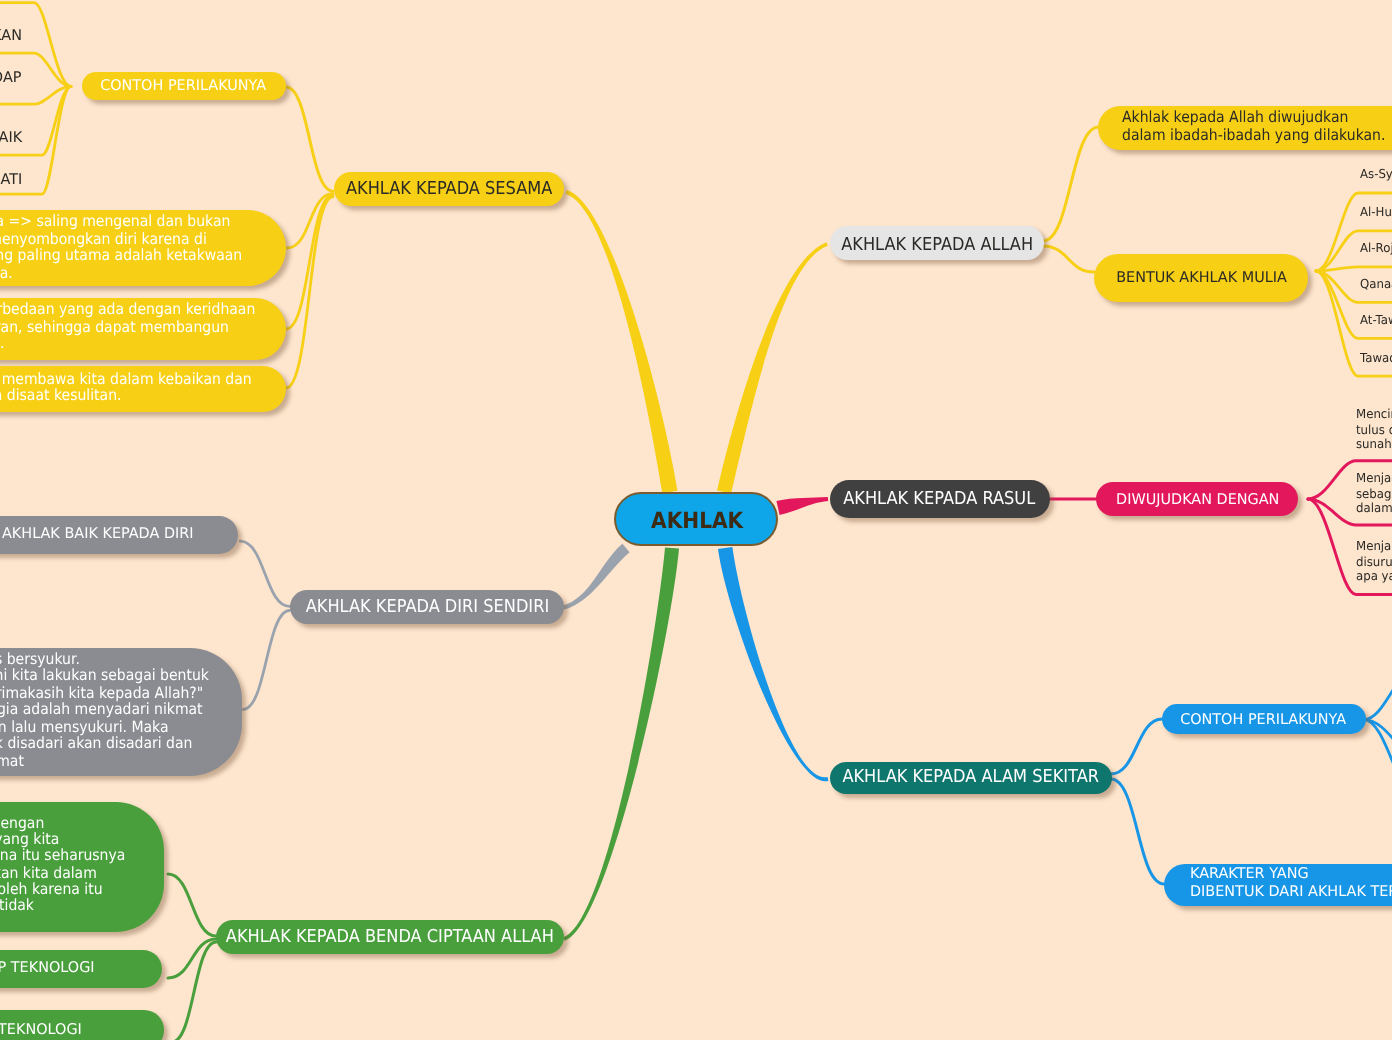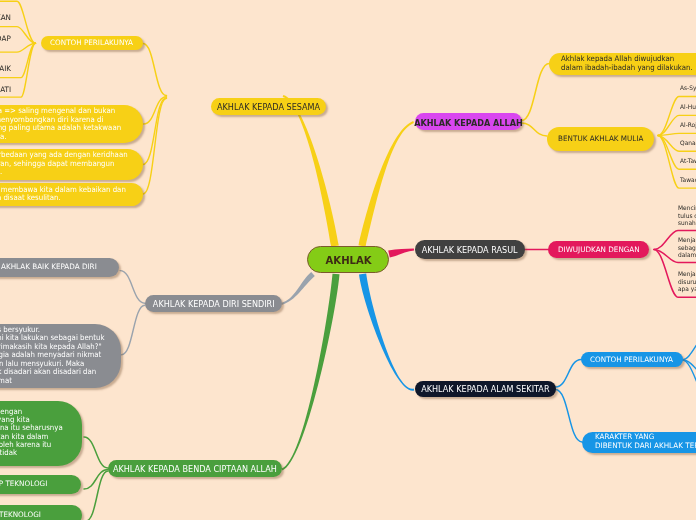--- a/index.html
+++ b/index.html
@@ -8,21 +8,21 @@
   #stage{position:relative;width:696px;height:520px;overflow:hidden;background:#fde5ce;}
   #edges{position:absolute;left:0;top:0;width:696px;height:520px;pointer-events:none;}
   .node{position:absolute;box-sizing:border-box;border-radius:999px;
         display:flex;align-items:center;white-space:pre;
         box-shadow:2px 2px 2px rgba(120,85,55,0.40);}
   .node .lbl{display:block;line-height:1.18;transform-origin:left center;position:relative;}
   .node.ctr{justify-content:center;}
   .node.ctr .lbl{transform-origin:center center;text-align:center;}
   .uline{position:absolute;box-sizing:border-box;display:flex;align-items:flex-start;white-space:pre;}
   .uline .lbl{display:block;line-height:1.18;transform-origin:left center;position:relative;}
-  #root{border-radius:16px;border:1.5px solid #7b5a2d;background:#84cc16;
+  #root{border-radius:16px;border:1.5px solid #7b5a2d;background:#0ea5e9;
         justify-content:center;box-shadow:none;}
   #root .lbl{text-align:center;font-weight:bold;transform-origin:center center;
              position:relative;line-height:1.1;}
 </style>
 </head>
 <body>
 
 <div id="stage">
   <svg id="edges" viewBox="0 0 696 520">
       <path d="M338.8,245.4 C331.8,202.4 305.7,101.0 283.3,95.0 L282.7,97.0 C305.1,103.0 324.2,203.6 331.2,246.6 Z" fill="#f7d016" stroke="none"></path>
@@ -57,58 +57,58 @@
       <path d="M681.9,359.8 C692.9,359.8 699.1,399.0 708.0,399.0 L900.0,399.0" fill="none" stroke="#1795e6" stroke-width="1.4" stroke-linecap="round"></path>
       <path d="M332.5,273.7 C328.8,316.1 304.4,461.1 281.7,468.6 L282.3,470.4 C305.0,462.9 335.8,316.7 339.5,274.3 Z" fill="#4a9f3d" stroke="none"></path>
       <path d="M108.0,468.0 C96.0,468.0 96.0,437.0 84.0,437.0" fill="none" stroke="#4a9f3d" stroke-width="1.5" stroke-linecap="round"></path>
       <path d="M108.0,469.5 C96.0,469.5 96.0,489.0 84.0,489.0" fill="none" stroke="#4a9f3d" stroke-width="1.5" stroke-linecap="round"></path>
       <path d="M108.0,471.0 C97.0,471.0 97.0,521.0 86.0,521.0" fill="none" stroke="#4a9f3d" stroke-width="1.5" stroke-linecap="round"></path>
       <path d="M311.2,271.9 C299.7,281.8 295.4,299.0 281.1,302.9 L281.7,304.9 C296.0,301.0 303.3,286.0 314.8,276.1 Z" fill="#9aa3ad" stroke="none"></path>
       <path d="M144.9,303.2 C132.5,303.2 132.5,270.6 120.1,270.6" fill="none" stroke="#9aa3ad" stroke-width="1.4" stroke-linecap="round"></path>
       <path d="M144.9,305.2 C133.2,305.2 133.2,354.8 121.5,354.8" fill="none" stroke="#9aa3ad" stroke-width="1.4" stroke-linecap="round"></path>
     </svg>
   <div id="nodes">
-      <div class="node ctr" style="left: 167.4px; top: 98px; width: 115px; height: 17.4px; background: rgb(247, 208, 22); padding: 0px 8px; margin-left: 44px;"><span class="lbl" style="font-size: 8.9px; color: rgb(43, 42, 38); transform: scaleX(0.912); top: 1px;">AKHLAK KEPADA SESAMA</span></div>
+      <div class="node ctr" style="left: 167.4px; top: 86px; width: 115px; height: 17.4px; background: rgb(247, 208, 22); padding: 0px 8px;"><span class="lbl" style="font-size: 8.9px; color: rgb(43, 42, 38); transform: scaleX(0.912); top: 1px;">AKHLAK KEPADA SESAMA</span></div>
       <div class="node ctr" style="left: 41px; top: 36px; width: 101.5px; height: 14.3px; background: rgb(247, 208, 22); padding: 0px 9px;"><span class="lbl" style="font-size: 7.4px; color: rgb(255, 255, 255); transform: scaleX(0.975); top: 0.5px;">CONTOH PERILAKUNYA</span></div>
       <div class="uline" style="left: -300px; top: -11.5px; width: 311px; height: 12px; justify-content: flex-end;"></div>
       <div class="uline" style="left: -300px; top: 13.5px; width: 311px; height: 12px; justify-content: flex-end;"><span class="lbl" style="transform-origin: right center; text-align: right; font-size: 7.4px; color: rgb(43, 42, 38); transform: scaleX(0.975);">TIDAK SALING MEMBEDA-BEDAKAN</span></div>
       <div class="uline" style="left: -300px; top: 34.5px; width: 311px; height: 12px; justify-content: flex-end;"><span class="lbl" style="transform-origin: right center; text-align: right; font-size: 7.4px; color: rgb(43, 42, 38); transform: scaleX(0.975);">BERSIKAP SOPAN TERHADAP</span></div>
       <div class="uline" style="left: -300px; top: 64.5px; width: 311px; height: 12px; justify-content: flex-end;"><span class="lbl" style="transform-origin: right center; text-align: right; font-size: 7.4px; color: rgb(43, 42, 38); transform: scaleX(0.975);">MEMILIH TEMAN YANG BAIK</span></div>
       <div class="uline" style="left: -300px; top: 85.5px; width: 311px; height: 12px; justify-content: flex-end;"><span class="lbl" style="transform-origin: right center; text-align: right; font-size: 7.4px; color: rgb(43, 42, 38); transform: scaleX(0.975);">SALING MENGHORMATI</span></div>
       <div class="node" style="left: -145px; top: 105.1px; width: 287.5px; height: 38.1px; background: rgb(247, 208, 22); padding: 0px 12px; border-radius: 19px;"><span class="lbl" style="font-size: 7.7px; color: rgb(255, 255, 255); transform: scaleX(0.91); line-height: 8.5px;">Manusia diciptakan berbangsa-bangsa =&gt; saling mengenal dan bukan
 untuk saling merendahkan ataupun menyombongkan diri karena di
 hadapan Allah yang membedakan yang paling utama adalah ketakwaan
 seseorang, bukan harta atau nasabnya.</span></div>
       <div class="node" style="left: -144.5px; top: 148.7px; width: 287.4px; height: 30.9px; background: rgb(247, 208, 22); padding: 0px 12px; border-radius: 15.5px;"><span class="lbl" style="font-size: 7.7px; color: rgb(255, 255, 255); transform: scaleX(0.91); line-height: 8.5px;">Saling menghargai dan menerima perbedaan yang ada dengan keridhaan
 dan tidak memaksakan suatu pemikiran, sehingga dapat membangun
 hubungan yang harmonis serta rukun.</span></div>
       <div class="node" style="left: -144.5px; top: 182.5px; width: 287px; height: 23px; background: rgb(247, 208, 22); padding: 0px 12px; border-radius: 11.5px;"><span class="lbl" style="font-size: 7.7px; color: rgb(255, 255, 255); transform: scaleX(0.91); line-height: 8.5px;">Memilih teman yang baik yang dapat membawa kita dalam kebaikan dan
 serta dapat membantu menolong kita disaat kesulitan.</span></div>
-      <div class="node ctr" style="left: 414.5px; top: 113.2px; width: 107.2px; height: 17.3px; background: #d946ef; padding: 0px 8px; font-weight: bold;"><span class="lbl" style="font-size: 8.9px; color: rgb(43, 42, 38); transform: scaleX(0.912); top: 1px;">AKHLAK KEPADA ALLAH</span></div>
+      <div class="node ctr" style="left: 414.5px; top: 113.2px; width: 107.2px; height: 17.3px; background: #e5e5e5; padding: 0px 8px;"><span class="lbl" style="font-size: 8.9px; color: rgb(43, 42, 38); transform: scaleX(0.912); top: 1px;">AKHLAK KEPADA ALLAH</span></div>
       <div class="node" style="left: 549.3px; top: 52.6px; width: 162px; height: 22.1px; background: rgb(247, 208, 22); padding: 0px 12px; border-radius: 11px;"><span class="lbl" style="font-size: 7.7px; color: rgb(43, 42, 38); transform: scaleX(0.91); line-height: 8.4px;">Akhlak kepada Allah diwujudkan
 dalam ibadah-ibadah yang dilakukan.</span></div>
       <div class="node ctr" style="left: 547px; top: 127px; width: 107px; height: 17px; background: rgb(247, 208, 22); padding: 12px 9px;"><span class="lbl" style="font-size: 7.4px; color: rgb(43, 42, 38); transform: scaleX(0.975); top: 0.5px;">BENTUK AKHLAK MULIA</span></div>
       <div class="uline" style="left: 679.7px; top: 84px; width: 120px; height: 11px;"><span class="lbl" style="font-size: 6.2px; color: rgb(43, 42, 38); transform: scaleX(0.95);">As-Syukur</span></div>
       <div class="uline" style="left: 679.7px; top: 102.9px; width: 120px; height: 11px;"><span class="lbl" style="font-size: 6.2px; color: rgb(43, 42, 38); transform: scaleX(0.95);">Al-Hubb</span></div>
       <div class="uline" style="left: 679.7px; top: 120.9px; width: 120px; height: 11px;"><span class="lbl" style="font-size: 6.2px; color: rgb(43, 42, 38); transform: scaleX(0.95);">Al-Roja'</span></div>
       <div class="uline" style="left: 679.7px; top: 138.7px; width: 120px; height: 11px;"><span class="lbl" style="font-size: 6.2px; color: rgb(43, 42, 38); transform: scaleX(0.95);">Qanaah</span></div>
       <div class="uline" style="left: 679.7px; top: 156.7px; width: 120px; height: 11px;"><span class="lbl" style="font-size: 6.2px; color: rgb(43, 42, 38); transform: scaleX(0.95);">At-Tawakkal</span></div>
       <div class="uline" style="left: 679.7px; top: 175.6px; width: 120px; height: 11px;"><span class="lbl" style="font-size: 6.2px; color: rgb(43, 42, 38); transform: scaleX(0.95);">Tawadhu</span></div>
       <div class="node ctr" style="left: 414.5px; top: 240px; width: 110px; height: 19px; background: #404040; padding: 0px 8px;"><span class="lbl" style="font-size: 8.9px; color: rgb(255, 255, 255); transform: scaleX(0.912); top: 1px;">AKHLAK KEPADA RASUL</span></div>
       <div class="node ctr" style="left: 548px; top: 241px; width: 101px; height: 17px; background: rgb(227, 24, 92); padding: 0px 9px;"><span class="lbl" style="font-size: 7.4px; color: rgb(255, 255, 255); transform: scaleX(0.975); top: 0.5px;">DIWUJUDKAN DENGAN</span></div>
       <div class="uline" style="left: 677.8px; top: 204px; width: 130px; height: 30px;"><span class="lbl" style="font-size: 6.2px; color: rgb(43, 42, 38); transform: scaleX(0.95); line-height: 7.5px;">Mencintai Rasulullah dengan
 tulus dengan mengikuti semua
 sunahnya.</span></div>
       <div class="uline" style="left: 677.8px; top: 236px; width: 130px; height: 30px;"><span class="lbl" style="font-size: 6.2px; color: rgb(43, 42, 38); transform: scaleX(0.95); line-height: 7.5px;">Menjadikan Rasulullah
 sebagai idola dan teladan
 dalam hidup.</span></div>
       <div class="uline" style="left: 677.8px; top: 270px; width: 130px; height: 30px;"><span class="lbl" style="font-size: 6.2px; color: rgb(43, 42, 38); transform: scaleX(0.95); line-height: 7.5px;">Menjalankan apa yang
 disuruhnya dan menjauhi
 apa yang dilarangnya.</span></div>
-      <div class="node ctr" style="left: 414.5px; top: 380.8px; width: 141px; height: 15.8px; background: #0f172a; padding: 0px 8px;"><span class="lbl" style="font-size: 8.9px; color: rgb(255, 255, 255); transform: scaleX(0.912); top: 1px;">AKHLAK KEPADA ALAM SEKITAR</span></div>
+      <div class="node ctr" style="left: 414.5px; top: 380.8px; width: 141px; height: 15.8px; background: #0f766e; padding: 0px 8px;"><span class="lbl" style="font-size: 8.9px; color: rgb(255, 255, 255); transform: scaleX(0.912); top: 1px;">AKHLAK KEPADA ALAM SEKITAR</span></div>
       <div class="node ctr" style="left: 581.1px; top: 352.3px; width: 101.7px; height: 14.4px; background: rgb(23, 149, 230); padding: 0px 9px;"><span class="lbl" style="font-size: 7.4px; color: rgb(255, 255, 255); transform: scaleX(0.975); top: 0.5px;">CONTOH PERILAKUNYA</span></div>
       <div class="node" style="left: 582px; top: 431.6px; width: 160px; height: 21.2px; background: rgb(23, 149, 230); padding: 0px 13px; border-radius: 10.6px;"><span class="lbl" style="font-size: 7.4px; color: rgb(255, 255, 255); transform: scaleX(0.975); line-height: 8.7px; top: -0.2px;">KARAKTER YANG
 DIBENTUK DARI AKHLAK TERSEBUT</span></div>
       <div class="node ctr" style="left: 108px; top: 460px; width: 174.3px; height: 17.3px; background: rgb(74, 159, 61); padding: 0px 8px;"><span class="lbl" style="font-size: 8.9px; color: rgb(255, 255, 255); transform: scaleX(0.912); top: 1px;">AKHLAK KEPADA BENDA CIPTAAN ALLAH</span></div>
       <div class="node" style="left: -86.2px; top: 400.8px; width: 167.8px; height: 64.9px; background: rgb(74, 159, 61); padding: 0px 12px; border-radius: 24px;"><span class="lbl" style="font-size: 7.7px; color: rgb(255, 255, 255); transform: scaleX(0.91); line-height: 8.35px; top: -0.5px;">Manusia diciptakan dengan
 akal dan pikirannya yang kita
 sebut teknologi, karena itu seharusnya
 teknologi mengarahkan kita dalam
 kebaikan dan bukan oleh karena itu
 harus bijak dan juga tidak</span></div>

